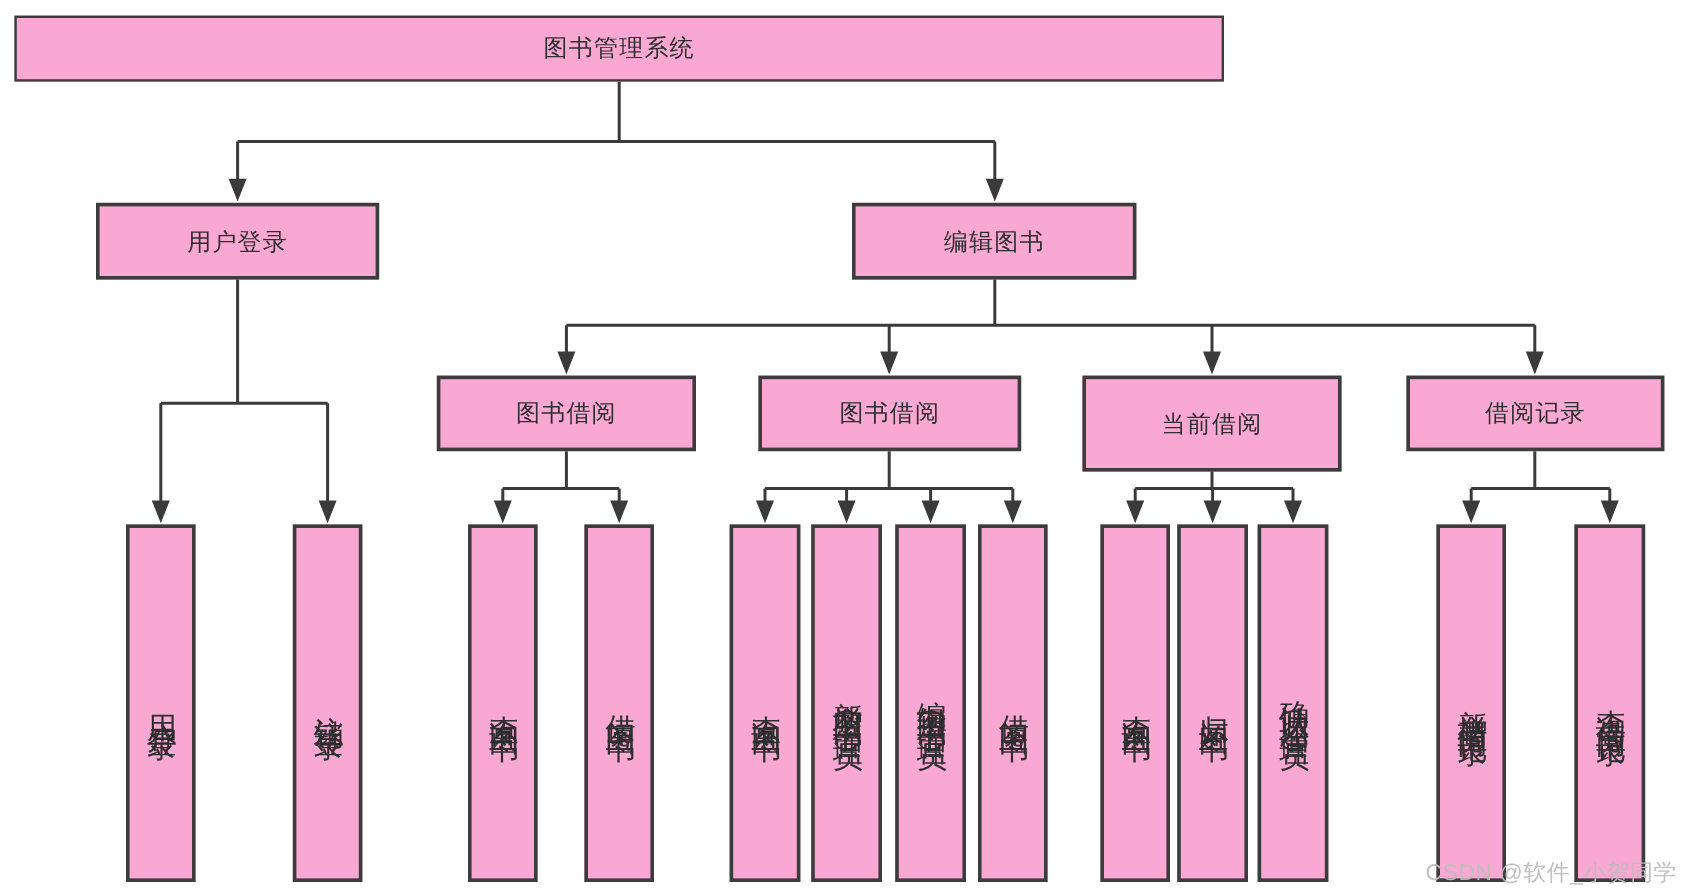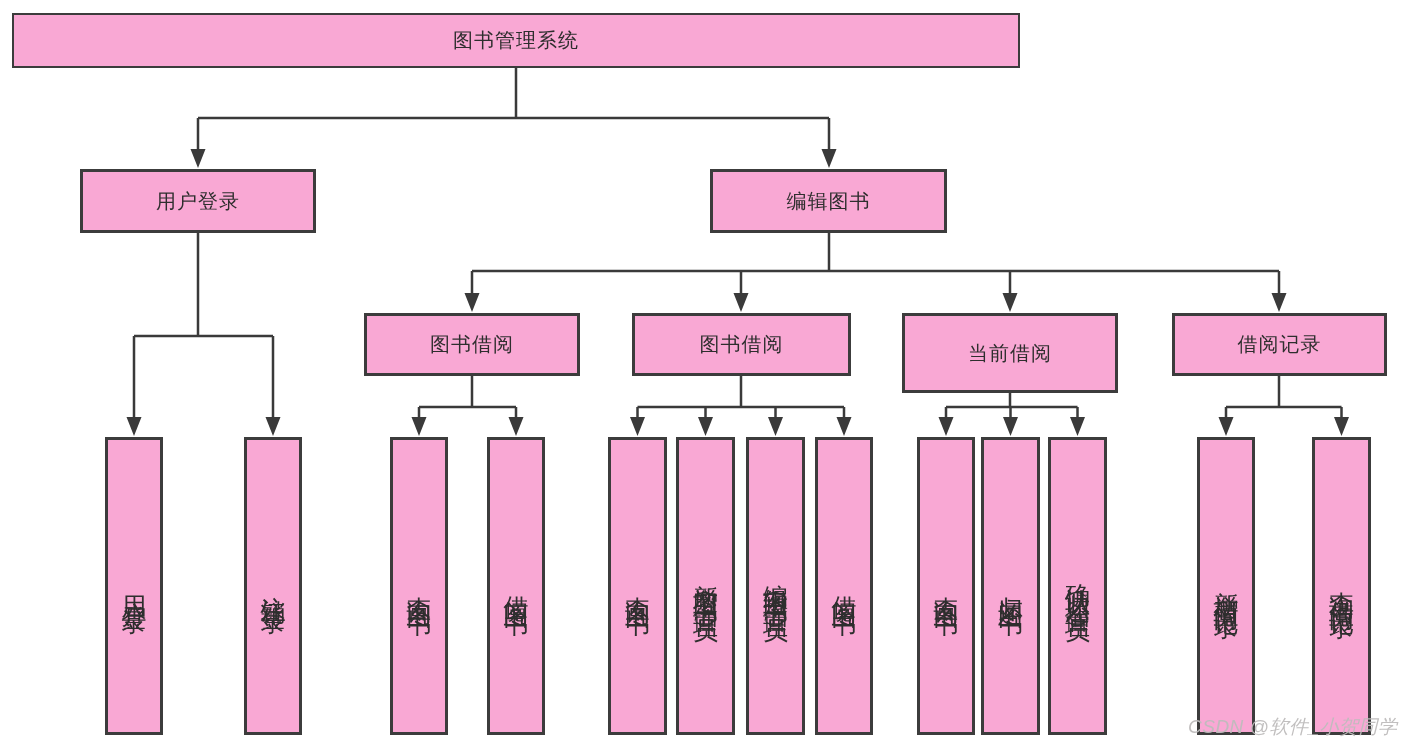--- a/index.html
+++ b/index.html
@@ -14,21 +14,21 @@
     text-align:left;z-index:2;
   }
   .box.root{border-width:2px;}
   .hlabel{font-size:20px;letter-spacing:1px;white-space:nowrap;color:#2e2e2e;}
   .leaf span{
     writing-mode:vertical-rl;text-orientation:mixed;
     font-size:25px;letter-spacing:5px;line-height:1;color:#2e2e2e;
   }
   .watermark{
     position:absolute;left:1188px;top:714px;z-index:5;
-    font-size:19px;letter-spacing:0.5px;color:rgba(190,188,188,0.95);white-space:nowrap;font-style:italic;
+    font-size:19px;letter-spacing:0.5px;color:rgba(190,188,188,0.95);white-space:nowrap;
   }
 </style>
 </head>
 <body>
 
 <div class="stage">
 
   <svg class="wires" viewBox="0 0 1405 747" xmlns="http://www.w3.org/2000/svg">
     <path fill="none" stroke="#3a3a3a" stroke-width="2.5" d="
       M516 68 V118 M198 118 H829 M198 118 V151 M829 118 V151

